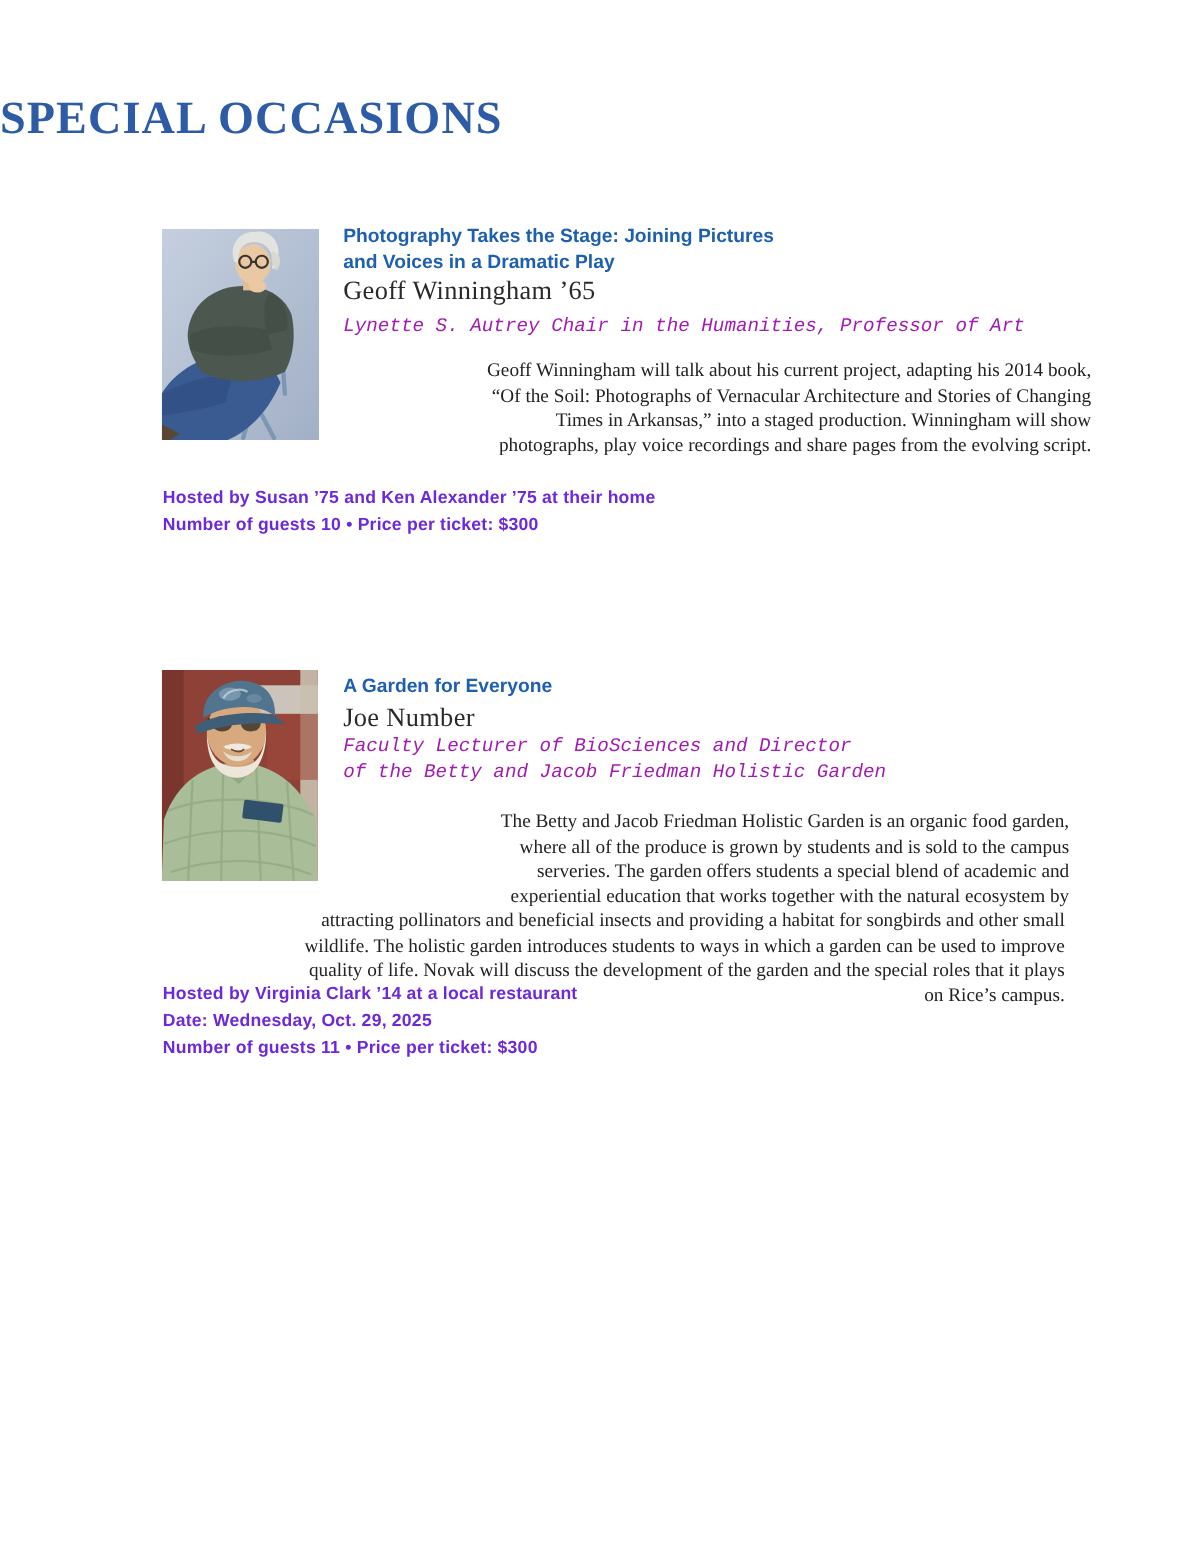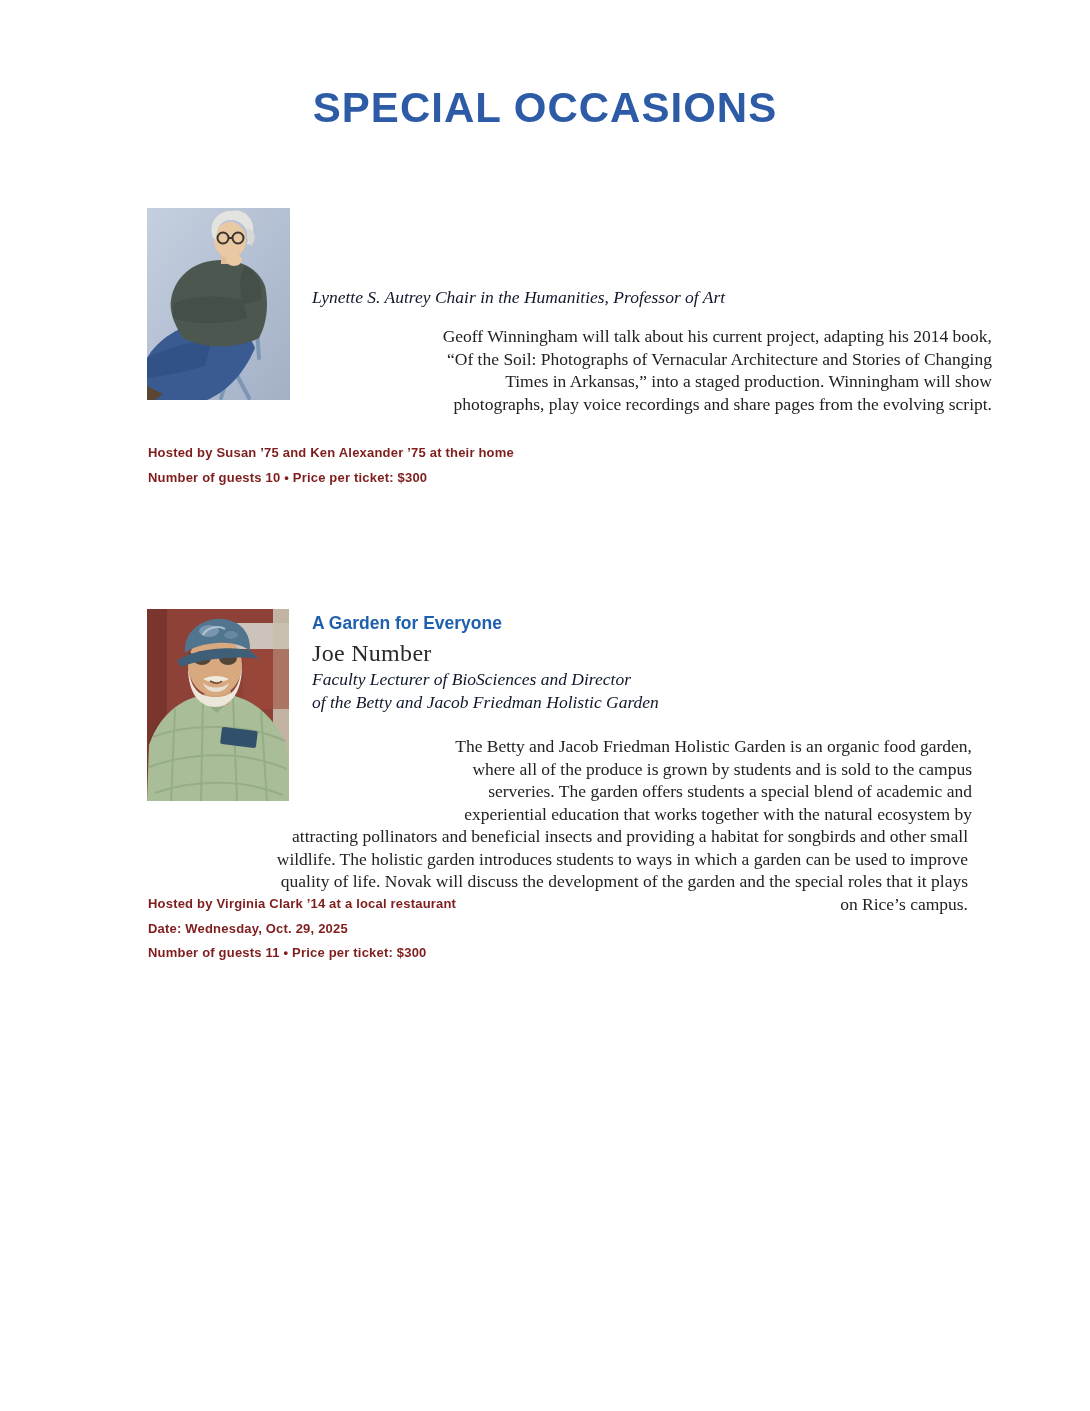--- a/index.html
+++ b/index.html
@@ -10,22 +10,21 @@
     background:#ffffff;
     font-family:"Liberation Sans", sans-serif;
     overflow:hidden;
   }
   .page-title{
     position:absolute;
     top:84px;
     left:0;
     width:100%;
     margin:0;
-    text-align:center;
-    font-family:Liberation Sans, sans-serif;
+    font-family:Liberation Serif, serif;
     font-weight:600;
     font-size:42px;
     letter-spacing:1px;
     color:#2d5ba6;
   }
   .photo{
     position:absolute;
     margin:0;
     overflow:hidden;
     line-height:0;
@@ -51,25 +50,25 @@
     font-weight:400;
     font-size:24px;
     color:#2a2a2a;
     letter-spacing:0.3px;
   }
   .e1-speaker{left:312px;top:252px;}
   .e2-speaker{left:312px;top:640px;}
   .role{
     position:absolute;
     margin:0;
-    font-family:Liberation Serif, serif;
+    font-family:Liberation Mono, monospace;
     font-style:italic;
     font-size:17.5px;
     line-height:22.5px;
-    color:#0f172a;
+    color:#a21caf;
     white-space:pre-line;
   }
   .e1-role{left:312px;top:286px;}
   .e2-role{left:312px;top:668px;}
   .body-text{
     position:absolute;
     margin:0;
     font-family:"Liberation Serif", serif;
     font-size:17.5px;
     line-height:22.5px;
@@ -78,23 +77,23 @@
     text-align:right;
   }
   .e1-body{left:312px;top:325px;width:680px;}
   .e2-body-wrap{left:312px;top:735px;width:660px;}
   .e2-body-full{left:148px;top:825px;width:820px;}
   .details{
     position:absolute;
     margin:0;
     font-family:"Liberation Sans", sans-serif;
     font-weight:600;
-    font-size:13px;
+    font-size:16px;
     line-height:24.5px;
-    color:#7f1d1d;
+    color:#6d28d9;
     letter-spacing:0.2px;
   }
   .e1-details{left:148px;top:441px;}
   .e2-details{left:148px;top:892px;}
 </style>
 </head>
 <body>
 
 <div class="page">
 
@@ -126,20 +125,23 @@
       <path d="M66 30 C60 12 74 2 84 3 C96 0 108 10 106 24 C110 30 104 38 100 36 C104 24 96 12 84 12 C74 12 68 20 70 32 Z" fill="#e3e3df"></path>
       <path d="M100 20 C108 22 110 32 104 38 L100 30 Z" fill="#d8d8d3"></path>
       <g stroke="#3a342c" stroke-width="2" fill="none">
         <circle cx="76" cy="30" r="5.5"></circle>
         <circle cx="91" cy="30" r="5.5"></circle>
         <path d="M81.5 30 L85.5 30"></path>
       </g>
     </svg>
   </figure>
 
+  <h2 class="event-heading e1-heading">Photography Takes the Stage: Joining Pictures
+and Voices in a Dramatic Play</h2>
+  <div class="speaker e1-speaker">Geoff Winningham ’65</div>
   <div class="role e1-role">Lynette S. Autrey Chair in the Humanities, Professor of Art</div>
   <p class="body-text e1-body">Geoff Winningham will talk about his current project, adapting his 2014 book,
 “Of the Soil: Photographs of Vernacular Architecture and Stories of Changing
 Times in Arkansas,” into a staged production. Winningham will show
 photographs, play voice recordings and share pages from the evolving script.</p>
 
   <div class="details e1-details">
     <div>Hosted by Susan ’75 and Ken Alexander ’75 at their home</div>
     <div>Number of guests 10 • Price per ticket: $300</div>
   </div>

